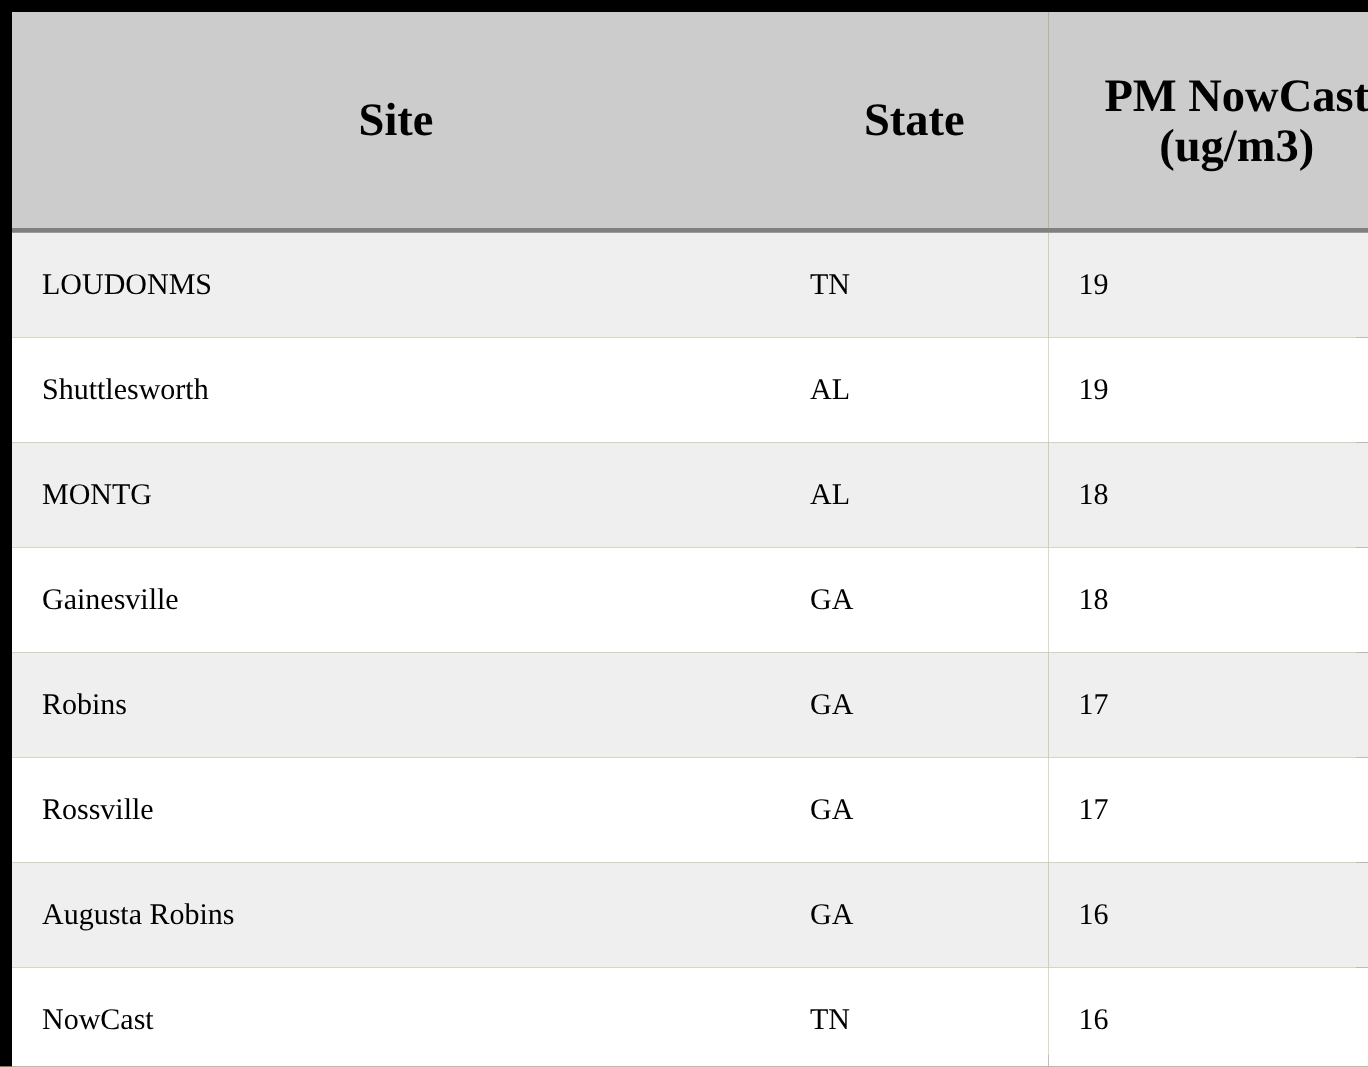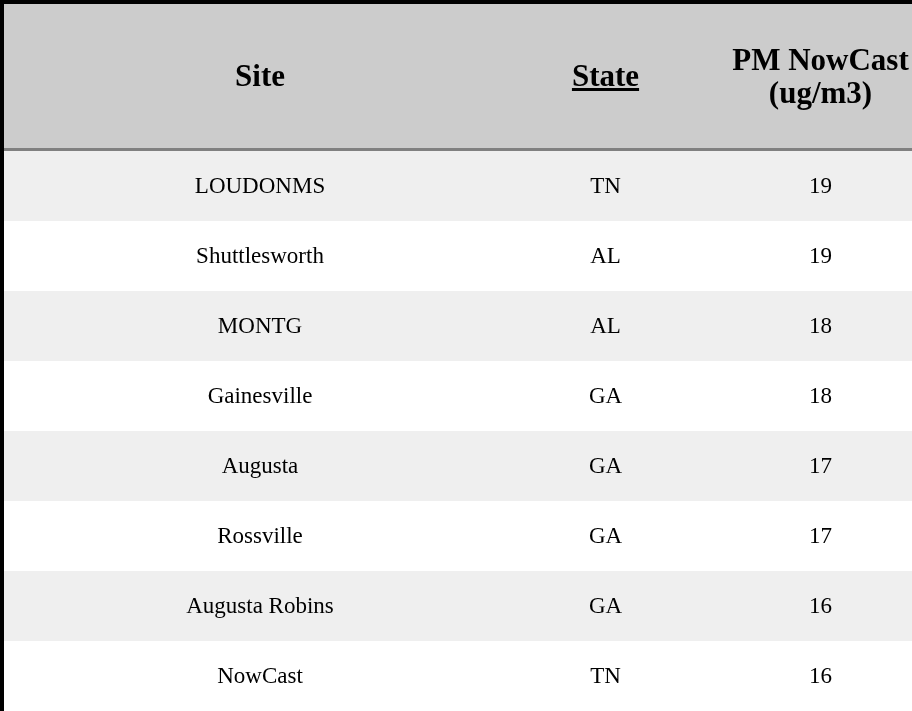--- a/index.html
+++ b/index.html
@@ -10,21 +10,21 @@
   body {
     width: 912px;
     height: 711px;
     font-family: "Liberation Serif", serif;
     overflow: hidden;
   }
   .table-frame {
     box-sizing: border-box;
     width: 912px;
     height: 711px;
-    border: 4px solid #000000;
+    border: 8px solid #000000;
     background: #4d7c0f;
   }
   table.data-table {
     width: 100%;
     height: 100%;
     border-collapse: collapse;
     table-layout: fixed;
   }
   thead tr.header-row {
     background: #cccccc;
@@ -35,29 +35,28 @@
     font-weight: bold;
     font-size: 31px;
     color: #000000;
     text-align: center;
     vertical-align: middle;
     padding: 8px 6px;
     line-height: 1.08;
     height: 128px;
   }
   th.col-site   { width: 500px; }
-  th.col-state  { width: 167px; text-decoration: underline; }
+  th.col-state  { width: 167px; }
   th.col-pm     { width: 239px; }
   tbody td {
     font-family: "Liberation Serif", serif;
-    font-size: 23px;
+    font-size: 20px;
     color: #000000;
-    text-align: center;
     vertical-align: middle;
-    padding: 6px 6px;
+    padding: 6px 20px;
     height: 58px;
     border: none;
   }
   tbody tr.row-odd  { background: #efefef; }
   tbody tr.row-even { background: #ffffff; }
 </style>
 </head>
 <body>
 
 <div class="table-frame">
@@ -84,21 +83,21 @@
         <td>MONTG</td>
         <td>AL</td>
         <td>18</td>
       </tr>
       <tr class="row-even">
         <td>Gainesville</td>
         <td>GA</td>
         <td>18</td>
       </tr>
       <tr class="row-odd">
-        <td>Augusta</td>
+        <td>Robins</td>
         <td>GA</td>
         <td>17</td>
       </tr>
       <tr class="row-even">
         <td>Rossville</td>
         <td>GA</td>
         <td>17</td>
       </tr>
       <tr class="row-odd">
         <td>Augusta Robins</td>

